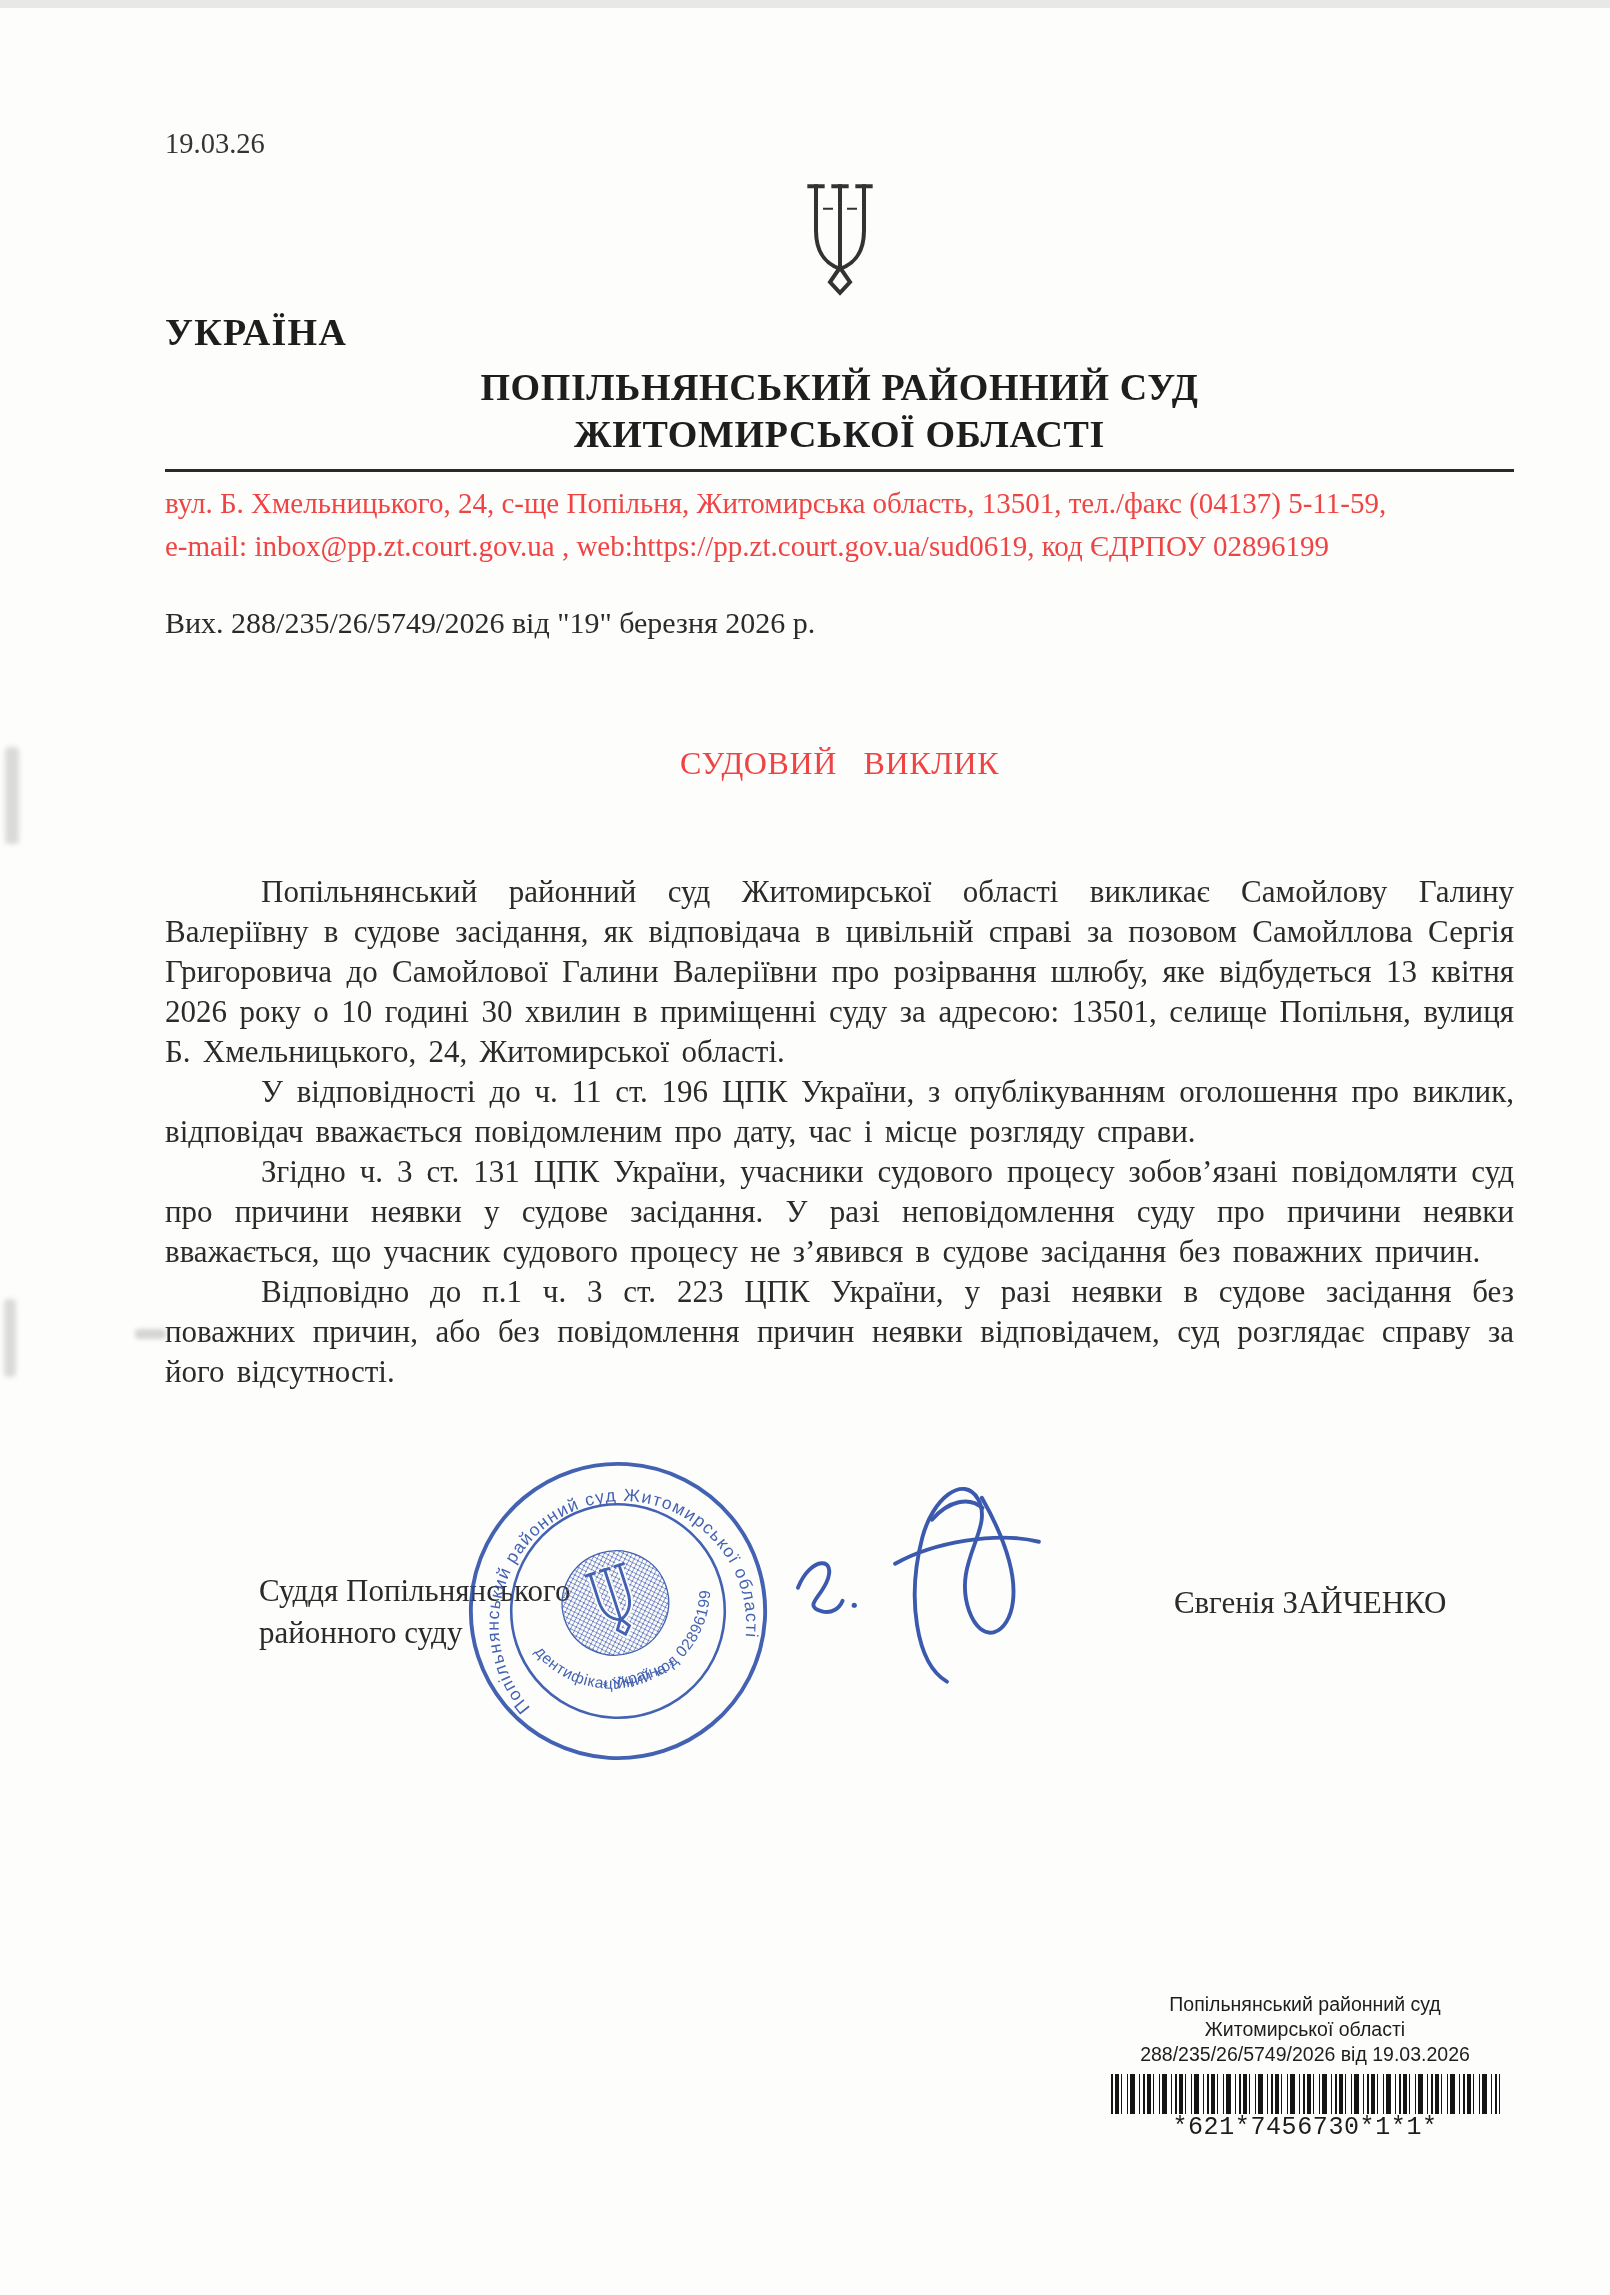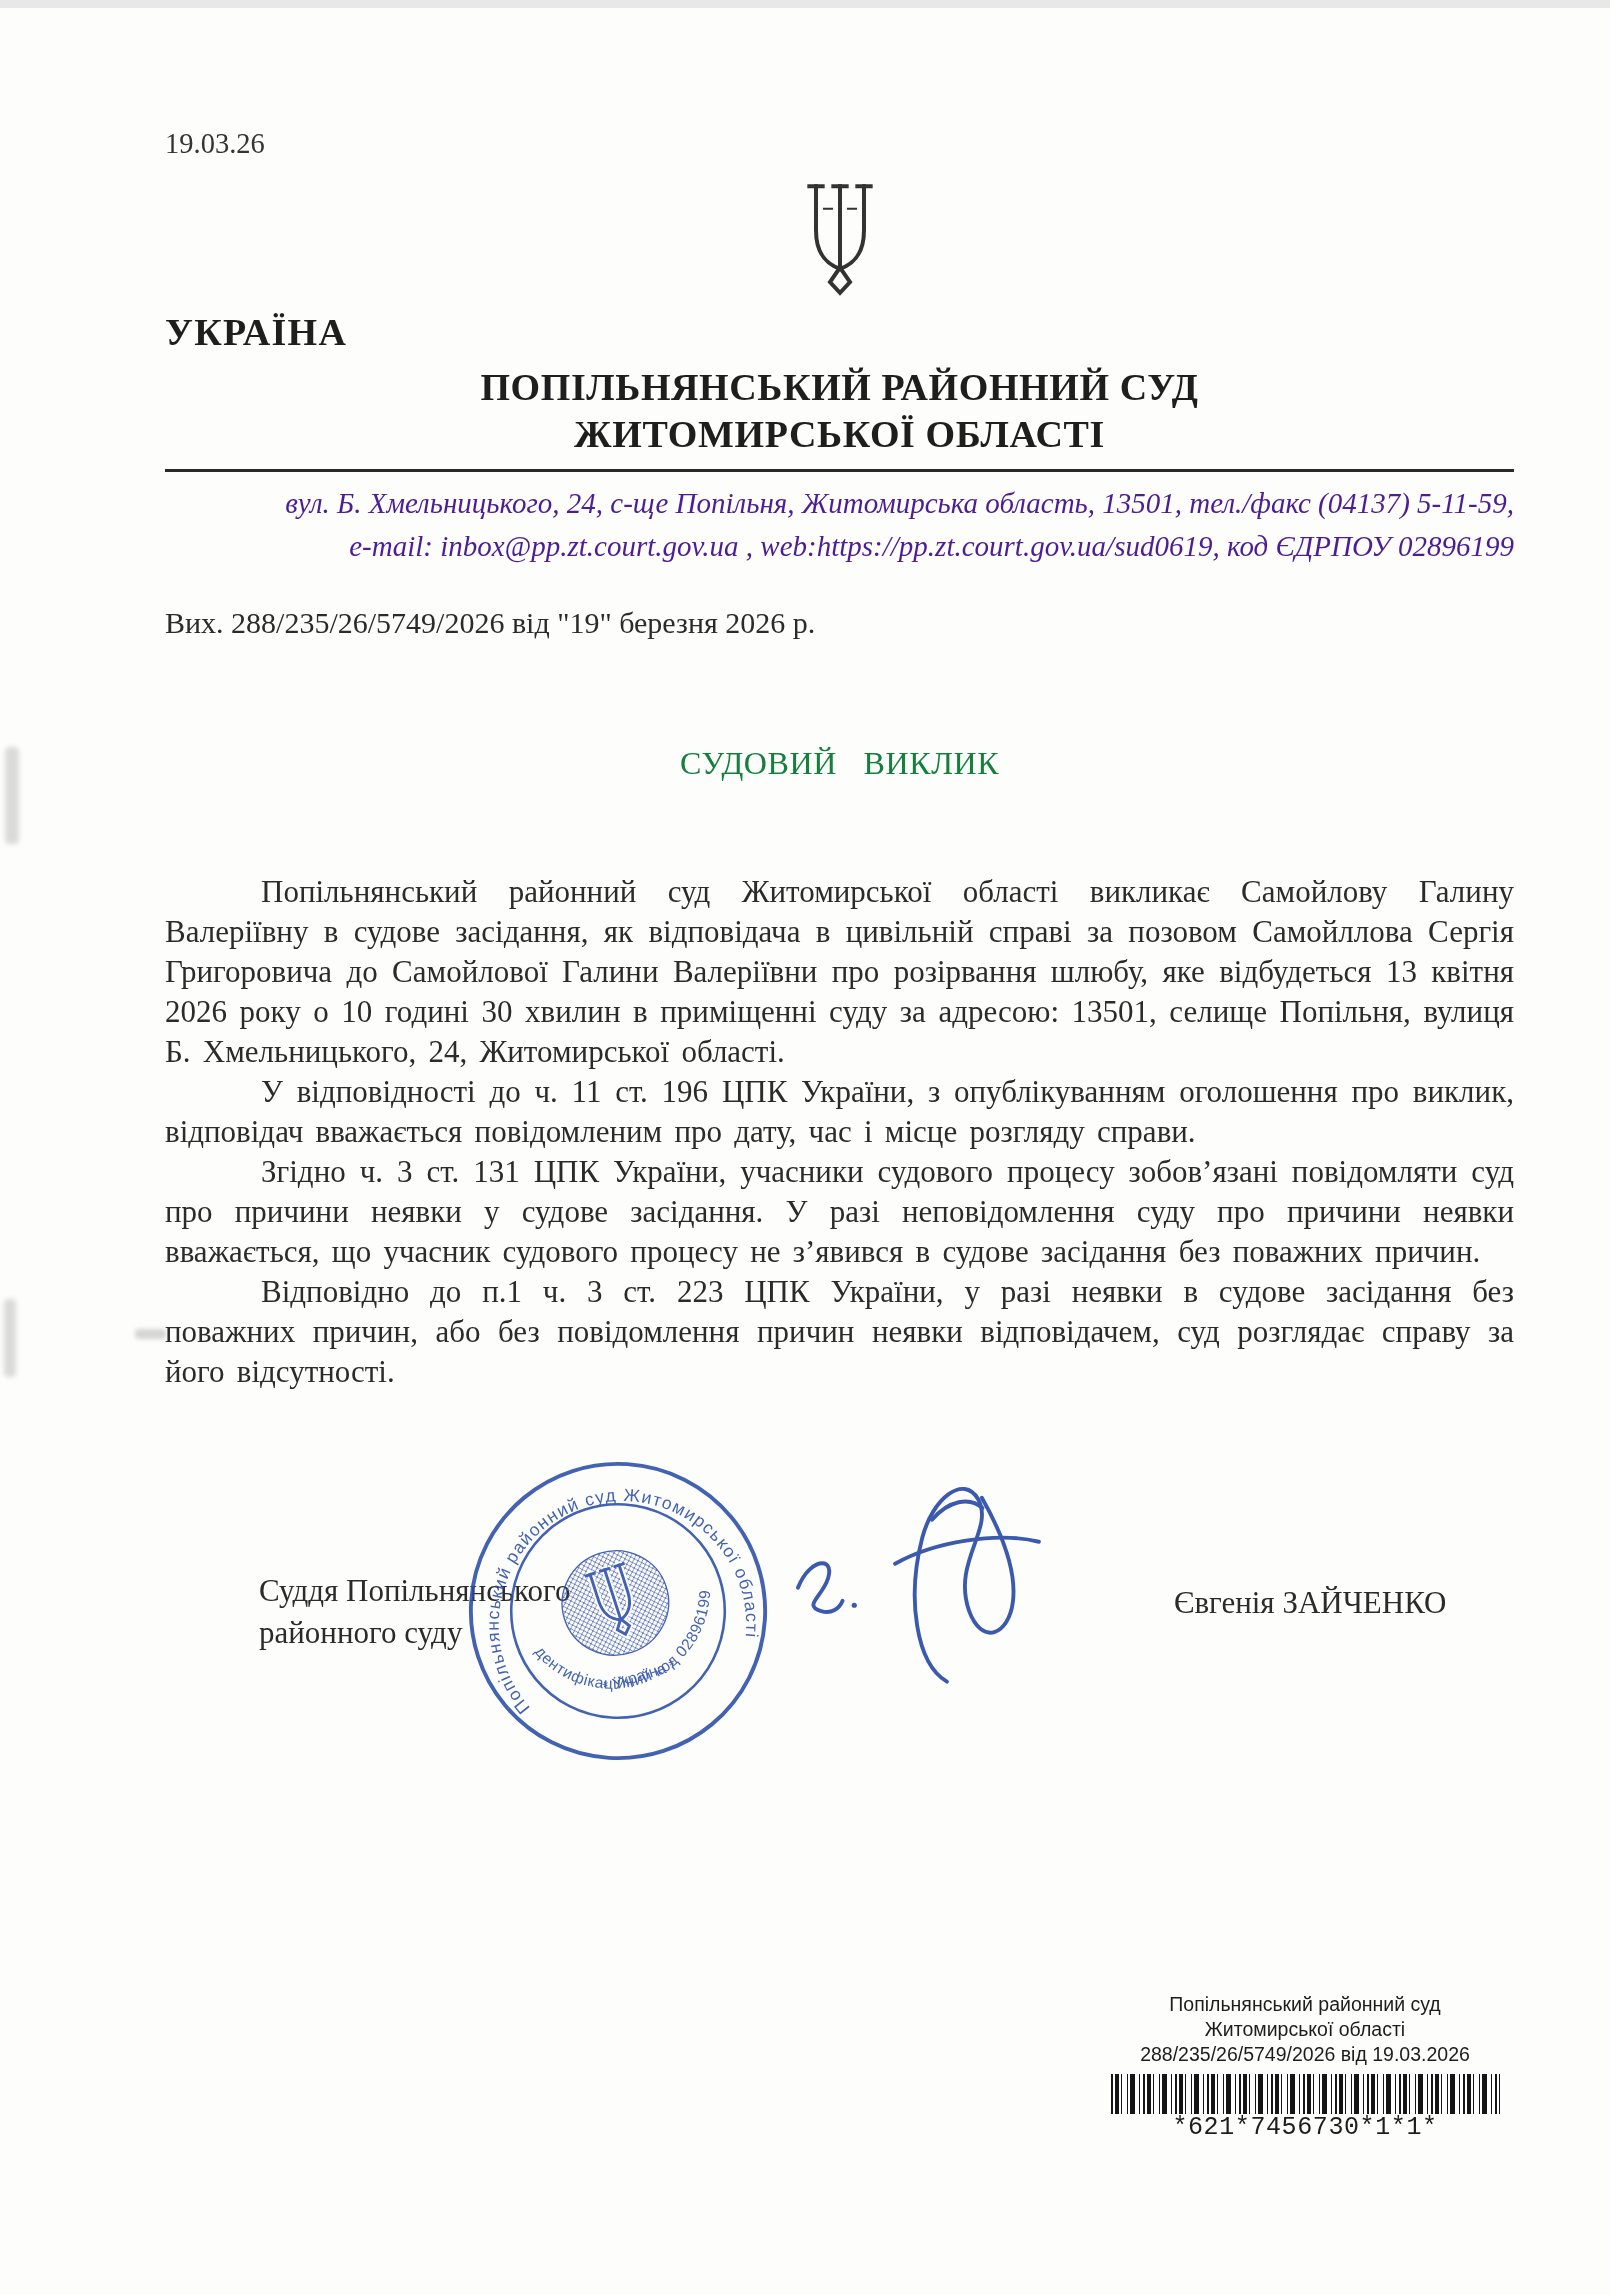--- a/index.html
+++ b/index.html
@@ -47,38 +47,37 @@
   }
   .court-name .line1 { display: block; margin-top: 10.4px; }
   .court-name .line2 { display: block; }
   .head-rule {
     margin-top: 10.4px;
     border: none;
     border-top: 3.2px solid #2a2a2a;
   }
   .address {
     margin-top: 10.4px;
-    text-align: right;
+    text-align: left;
     font-size: 29px;
     line-height: 43px;
-    color: #4c1d95;
-    font-style: italic;
+    color: #ef4444;
   }
   .ref-line {
     margin-top: 38px;
     font-size: 30px;
     color: #2b2b2b;
   }
   .doc-title {
     margin-top: 105px;
     text-align: center;
     font-size: 32px;
     letter-spacing: 0.6px;
     word-spacing: 18px;
-    color: #15803d;
+    color: #ef4444;
   }
   .body-text { margin-top: 90px; }
   .body-text p {
     font-size: 31px;
     line-height: 40px;
     text-align: justify;
     text-indent: 96px;
     word-spacing: 4.5px;
     color: #2b2b2b;
   }

